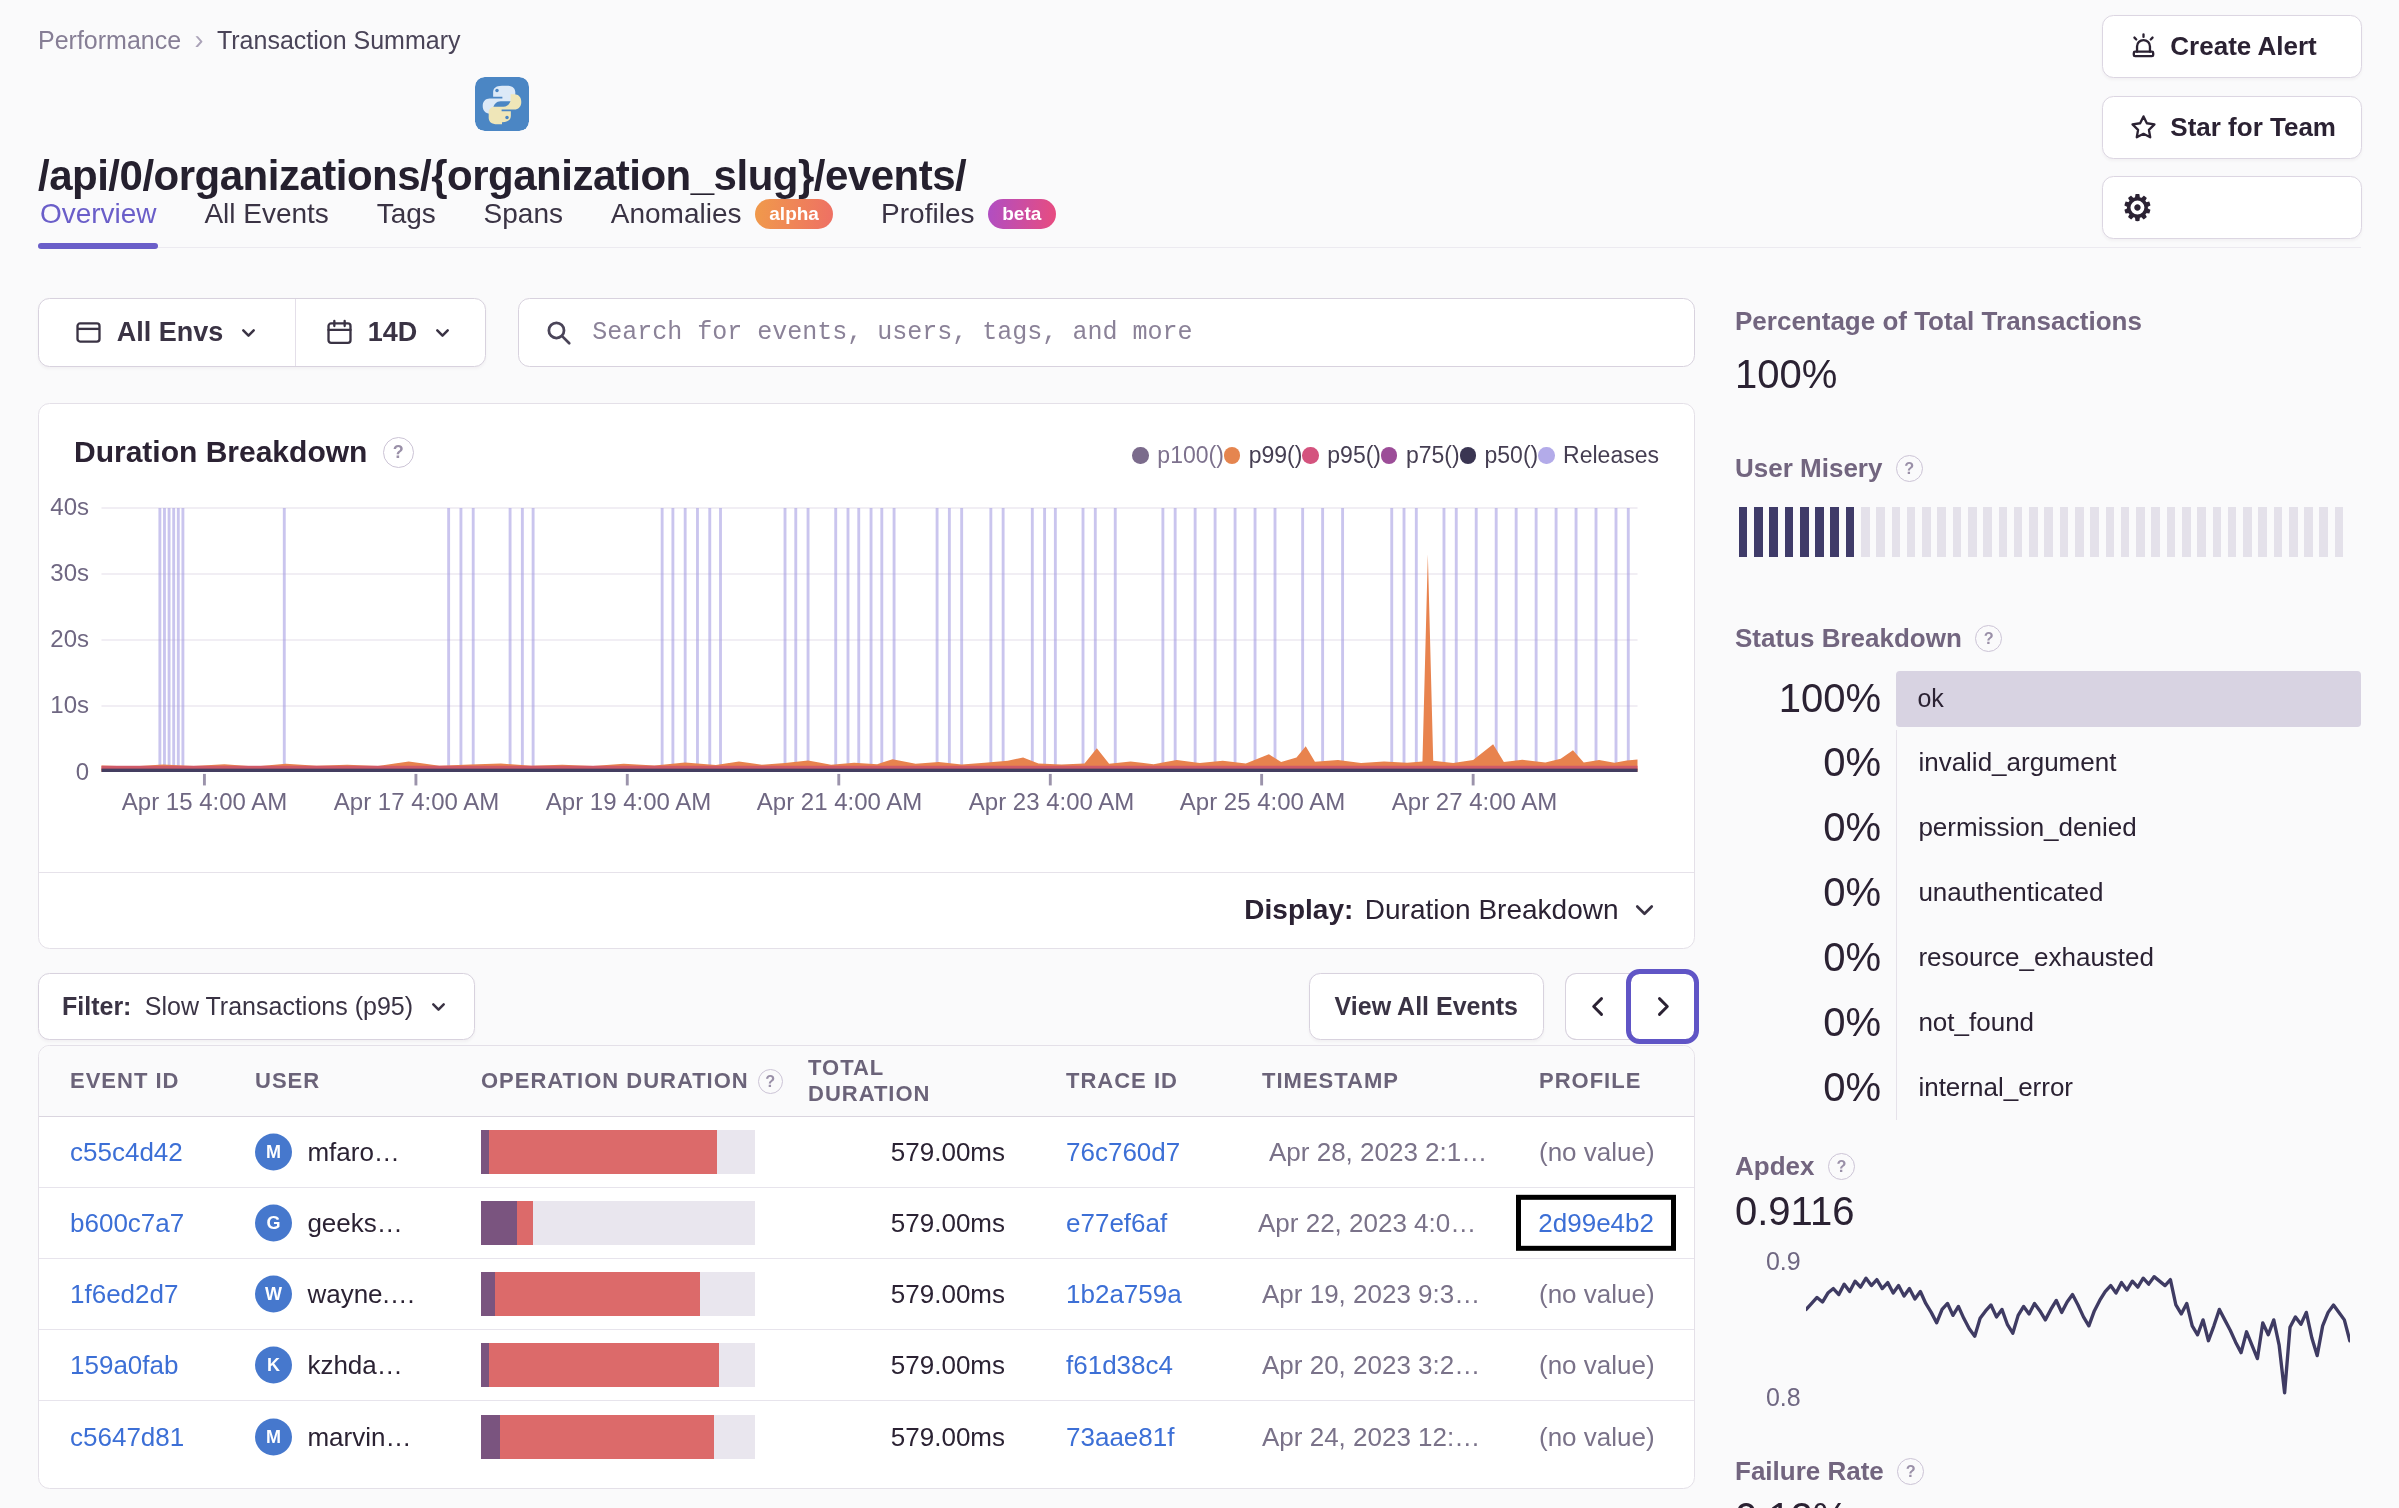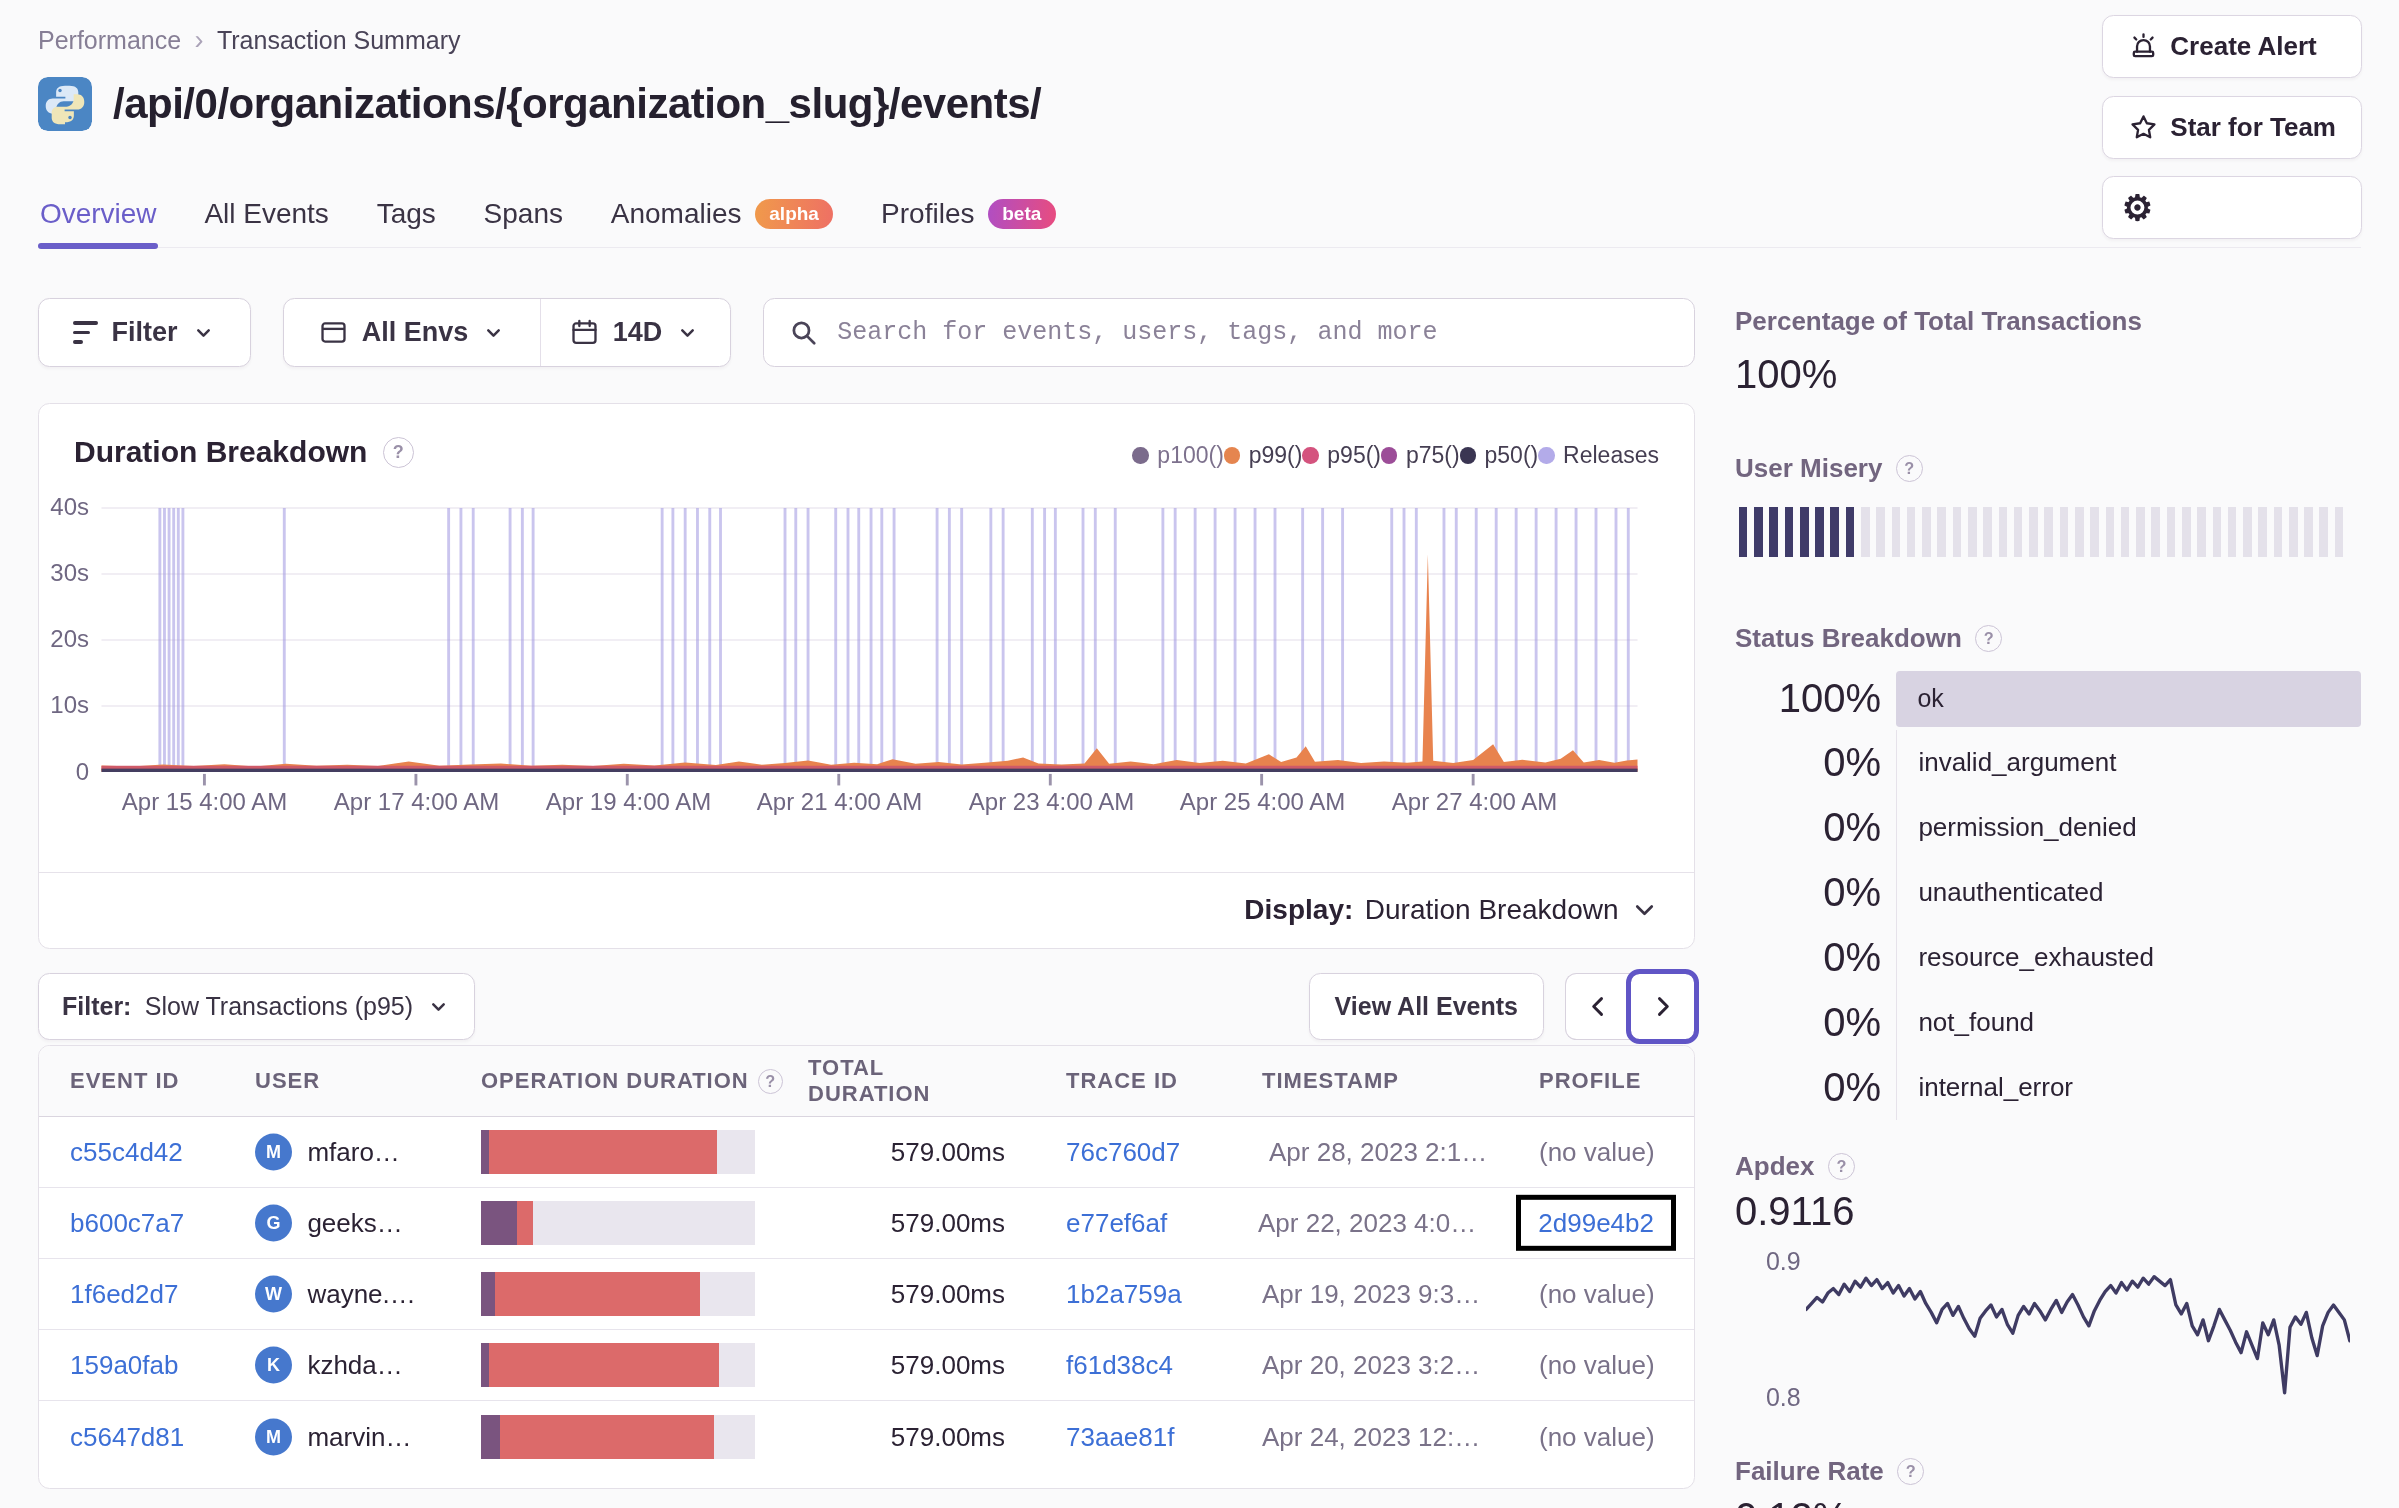--- a/index.html
+++ b/index.html
@@ -21,21 +21,21 @@
   .btn {
     display:flex; align-items:center; gap:11.5px; background:#fff;
     border:1.9px solid #dcd6e2; border-radius:11.5px; height:63px; padding:0 25px;
     font-size:26px; font-weight:600; color:#2b2233; cursor:pointer;
     box-shadow:0 1.9px 2.9px rgba(43,34,51,.04);
   }
   .btn svg { width:31px; height:31px; }
   .icon-btn { padding:0 19px; }
   .gear-glyph { font-size:35px; line-height:1; }
 
-  .title-row { left:38px; top:77px; display:flex; align-items:center; gap:21px; }
+  .title-row { left:38px; top:77px; display:flex; align-items:center; gap:21px;flex-direction:column; }
   .platform-icon { width:54px; height:54px; border-radius:9.6px; }
   .page-title { font-size:42px; font-weight:600; color:#25202e; letter-spacing:-0.5px; }
 
   
   .tabs-row { left:38px; top:198px; width:2323px; display:flex; gap:44px; border-bottom:1px solid #eceaf0; }
   .tab { position:relative; font-size:28px; color:#3a3344; padding:0 1.9px 17.3px; cursor:pointer; display:flex; align-items:center; gap:13.4px; }
   .tab.active { color:#6a5ec9; }
   .tab.active::after { content:""; position:absolute; left:0; right:0; bottom:-1.9px; height:5.8px; border-radius:3.8px; background:#6a5ec9; }
   .badge { font-size:19px; font-weight:700; color:#fff; padding:3.8px 14.4px; border-radius:960px; }
   .badge-alpha { background:linear-gradient(95deg,#f09a4b,#ee7064); }
@@ -178,31 +178,20 @@
       <span>Anomalies</span>
       <span class="badge badge-alpha">alpha</span>
     </div>
   <div class="tab">
       <span>Profiles</span>
       <span class="badge badge-beta">beta</span>
     </div>
 </div>
 
 <div class="abs filter-bar">
-  <button class="fbtn filter-btn">
-    <span class="filter-lines">
-        <i></i>
-        <i></i>
-        <i></i>
-      </span>
-    <span>Filter</span>
-    <svg viewBox="0 0 24 24" fill="none" stroke="#3a3344" stroke-width="2.4" stroke-linecap="round" stroke-linejoin="round" style="width:25px;height:25px">
-        <path d="M7 10l5 5 5-5"></path>
-      </svg>
-  </button>
   <div class="fbtn group-btn">
     <div class="group-sec env">
       <svg viewBox="0 0 24 24" fill="none" stroke="#3a3344" stroke-width="1.8">
           <rect x="3.5" y="5" width="17" height="14" rx="2"></rect>
           <path d="M3.5 9.2h17"></path>
         </svg>
       <span>All Envs</span>
       <svg viewBox="0 0 24 24" fill="none" stroke="#3a3344" stroke-width="2.4" stroke-linecap="round" stroke-linejoin="round" style="width:25px;height:25px">
           <path d="M7 10l5 5 5-5"></path>
         </svg>

